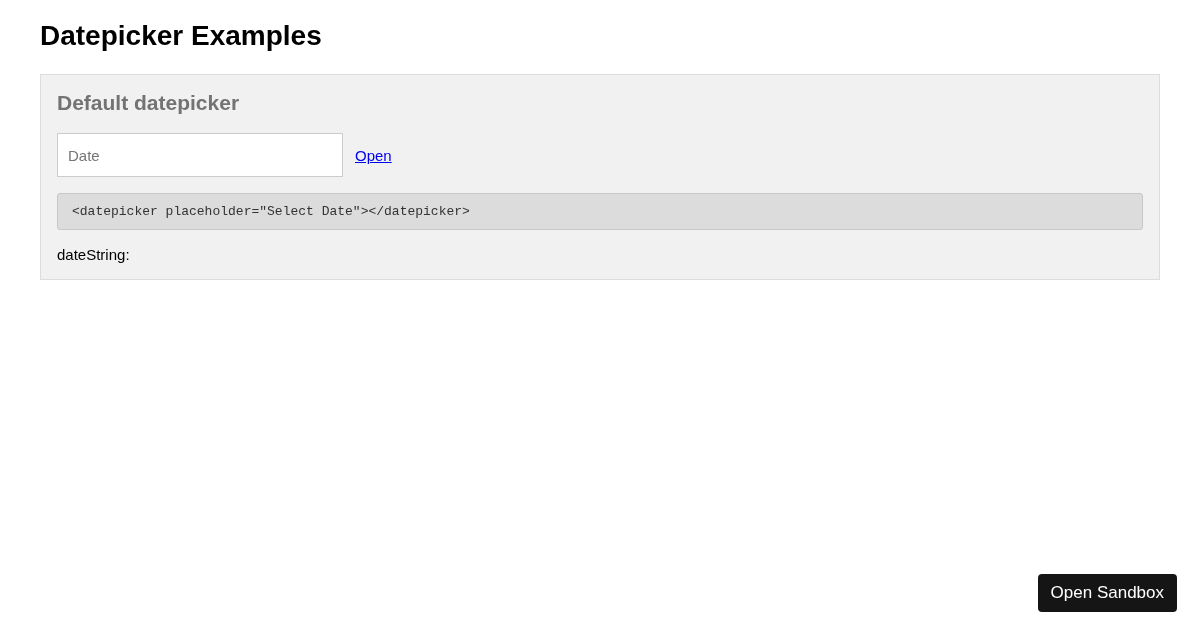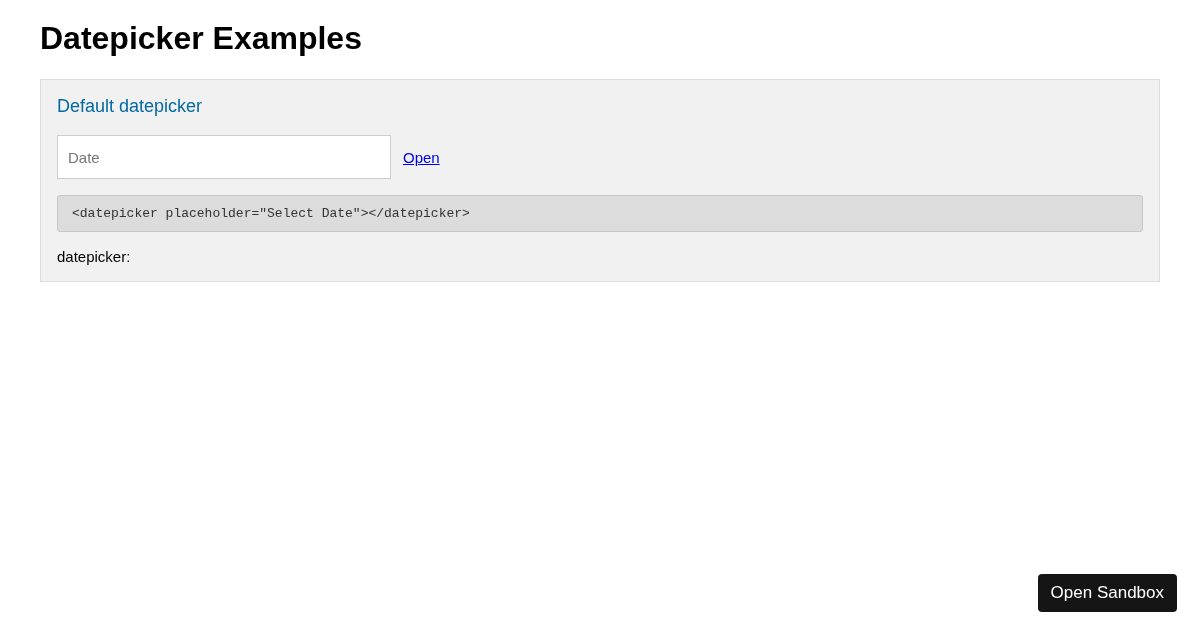--- a/index.html
+++ b/index.html
@@ -11,44 +11,44 @@
       font-family: -apple-system, BlinkMacSystemFont, "Segoe UI", Helvetica, Arial, sans-serif;
       background: #ffffff;
       width: 1200px;
       height: 630px;
       position: relative;
     }
     .container {
       padding: 20px 40px;
     }
     .page-title {
-      font-size: 32px;
+      font-size: 28px;
       font-weight: 700;
       color: #000;
       margin-bottom: 22px;
     }
     .example-card {
       border: 1px solid #ddd;
       background: #f1f1f1;
       padding: 16px;
     }
     .example-heading {
-      font-size: 18px;
-      font-weight: 400;
-      color: #0369a1;
+      font-size: 21px;
+      font-weight: 700;
+      color: #737373;
       margin-bottom: 18px;
     }
     .input-row {
       display: flex;
       align-items: center;
       gap: 12px;
       margin-bottom: 16px;
     }
     .date-input {
-      width: 334px;
+      width: 286px;
       height: 44px;
       border: 1px solid #ccc;
       background: #ffffff;
       padding: 0 10px;
       font-size: 15px;
       color: #333;
       outline: none;
     }
     .date-input::placeholder {
       color: #757575;
@@ -99,19 +99,19 @@
     <h3 class="example-heading">Default datepicker</h3>
 
     <div class="input-row">
       <input type="text" class="date-input" placeholder="Date" style="">
       <a class="open-link">Open</a>
     </div>
 
     <div class="code-block">&lt;datepicker placeholder="Select Date"&gt;&lt;/datepicker&gt;</div>
 
     <div class="status-line">
-      <span>datepicker:</span>
+      <span>dateString:</span>
       <span></span>
     </div>
   </div>
 </div>
 
 <button class="sandbox-button">Open Sandbox</button>
 
 </body></html>

